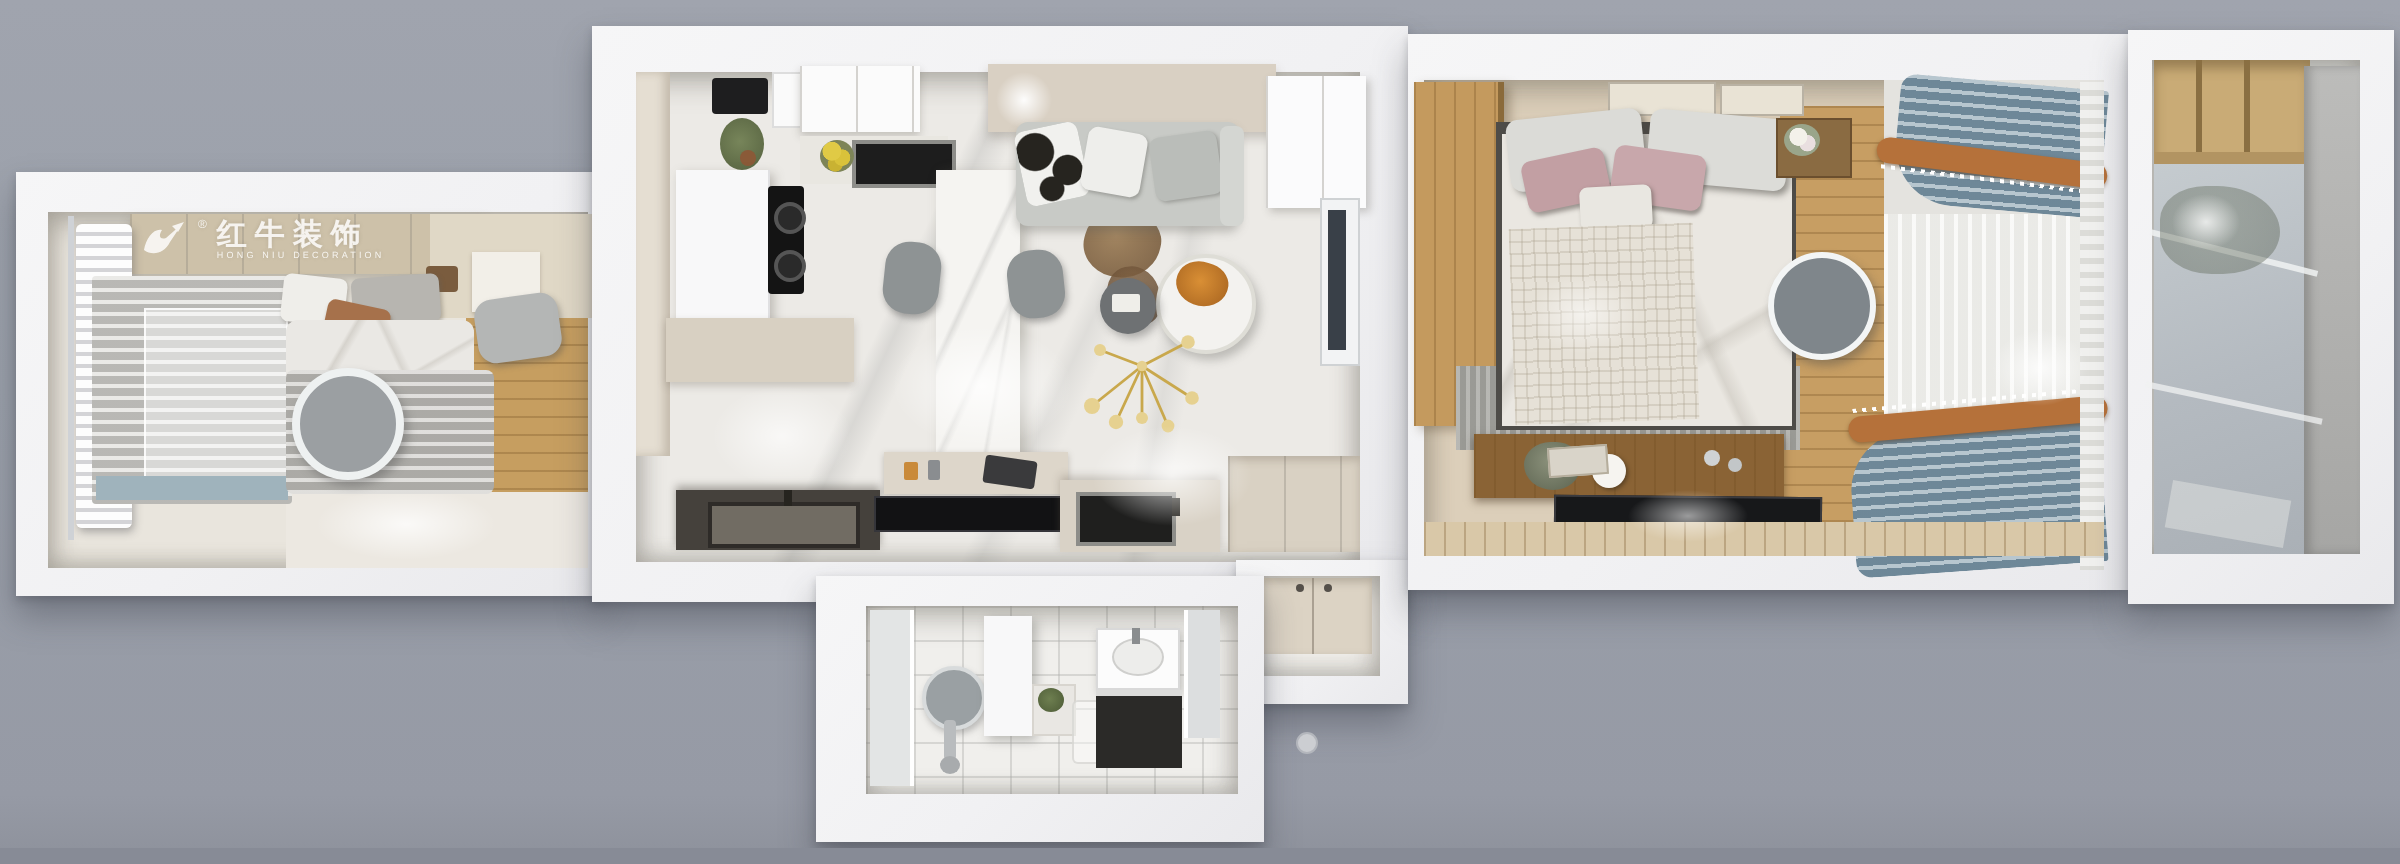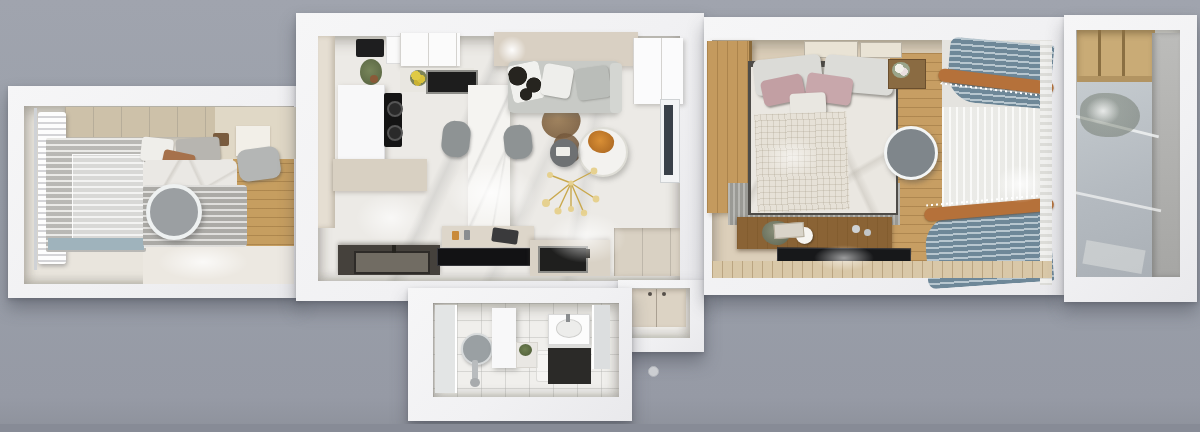--- a/index.html
+++ b/index.html
@@ -62,20 +62,31 @@
     <div class="abs" style="left:64px;top:68px;width:70px;height:94px;background:rgba(255,255,255,.45);border:1px solid rgba(255,255,255,.85);"></div>
     <div class="abs" style="left:40px;top:152px;width:96px;height:12px;background:#9fb3bc;"></div>
 
     <div class="abs" style="left:133px;top:52px;width:32px;height:24px;background:#efeeea;border-radius:4px;transform:rotate(6deg);box-shadow:1px 1px 2px rgba(100,95,85,.4);"></div>
     <div class="abs" style="left:168px;top:52px;width:44px;height:24px;background:#b7b5b0;border-radius:4px;transform:rotate(-4deg);box-shadow:1px 1px 2px rgba(100,95,85,.4);"></div>
     <div class="abs" style="left:154px;top:66px;width:32px;height:23px;background:#a6714b;border-radius:4px;transform:rotate(12deg);box-shadow:1px 2px 2px rgba(90,70,50,.5);"></div>
     <div class="abs crumple" style="left:135px;top:74px;width:94px;height:34px;background-color:#eae8e4;border-radius:6px;"></div>
     <div class="abs stripesH" style="left:135px;top:99px;width:104px;height:62px;background-color:#c6c4bf;border-radius:4px;"></div>
     <div class="abs" style="left:138px;top:98px;width:48px;height:48px;border-radius:50%;background:#9b9fa2;border:4px solid #eef1f1;box-shadow:2px 3px 5px rgba(80,80,80,.4);"></div>
 
+    <div class="watermark" style="left:62px;top:24px;">
+      <svg width="24" height="20" viewBox="0 0 24 20">
+        <path d="M2,15 C3,9 7,4 11,5 C9,8 10,10 13,9 L21,2 L15,11 C12,17 6,18 2,15 Z" fill="#ffffff"></path>
+        <path d="M16,3 L22,1 L19,6 Z" fill="#ffffff"></path>
+      </svg>
+      <span class="wm-r">®</span>
+      <span style="display:flex;flex-direction:column;">
+        <span class="wm-cn">红牛装饰</span>
+        <span class="wm-en">HONG NIU DECORATION</span>
+      </span>
+    </div>
   </div>
 
   <div class="block" style="left:296px;top:13px;width:408px;height:288px;">
     <div class="floor marble" style="left:22px;top:23px;width:362px;height:245px;background-color:#eceae6;"></div>
     <div class="abs" style="left:22px;top:23px;width:17px;height:192px;background:#e5ded2;box-shadow:inset -3px 0 5px rgba(120,105,85,.3);"></div>
 
     <div class="abs" style="left:60px;top:26px;width:28px;height:18px;background:#1e1e1f;border-radius:2px;"></div>
     <div class="abs" style="left:90px;top:23px;width:16px;height:26px;background:#fafafa;border:1px solid #ddd;"></div>
     <div class="abs" style="left:64px;top:46px;width:22px;height:26px;border-radius:50%;background:radial-gradient(circle at 45% 45%,#77855a,#55613f);"></div>
     <div class="abs" style="left:74px;top:62px;width:8px;height:8px;border-radius:50%;background:#8a5a38;"></div>

